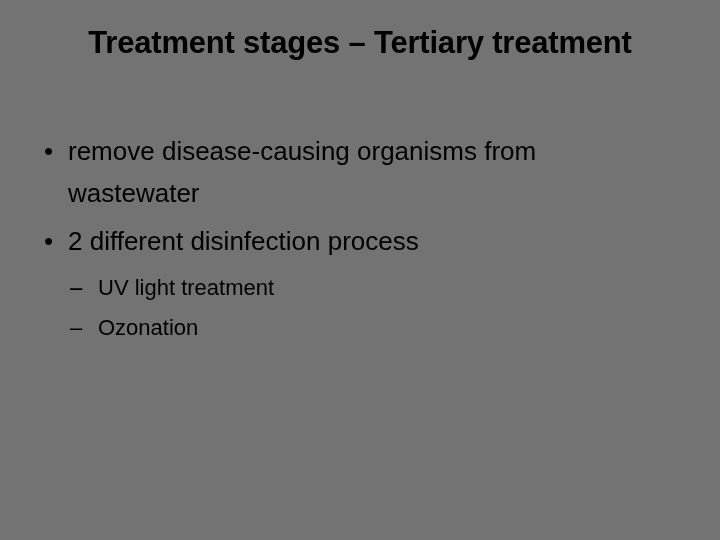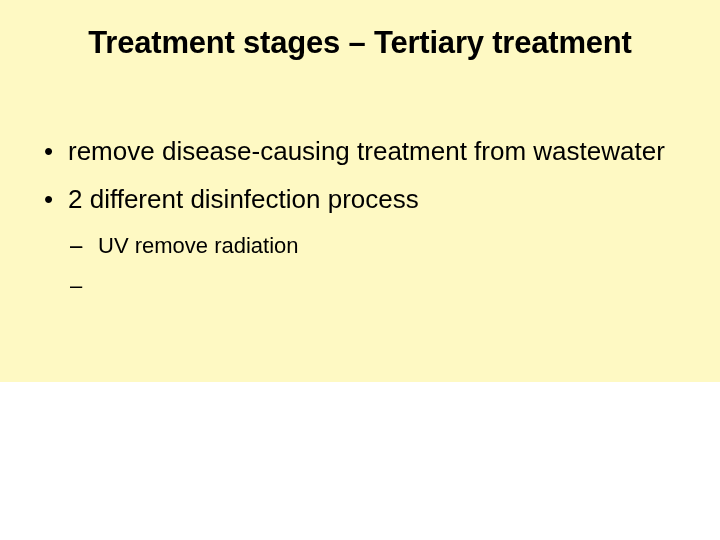--- a/index.html
+++ b/index.html
@@ -8,22 +8,22 @@
     padding: 0;
     background: #ffffff;
   }
   body {
     font-family: "Liberation Sans", "DejaVu Sans", sans-serif;
     color: #000000;
   }
   #slide {
     position: relative;
     width: 720px;
-    height: 382px;
-    background: #fef9c3;
+    height: 540px;
+    background: #737373;
     overflow: hidden;
     box-sizing: border-box;
   }
 
   
   .slide-title {
     position: absolute;
     left: 60px;
     top: 22px;
     width: 600px;
@@ -108,41 +108,42 @@
 
 <div id="slide">
 
   <div class="slide-title">Treatment stages – Tertiary treatment</div>
 
   <div class="body-list">
     <ul class="level1">
 
       <li class="bullet-l1">
         <span class="marker-l1">•</span>
-        <span>remove disease-causing treatment from wastewater</span>
+        <span>remove disease-causing organisms from wastewater</span>
       </li>
 
       <li class="bullet-l1 indent-more">
         <span class="marker-l1">•</span>
         <span>2 different disinfection process</span>
 
         <div class="nested-wrap">
           <ul class="level2">
 
             <li class="bullet-l2">
               <span class="marker-l2">–</span>
             </li>
 
             <li class="bullet-l2">
               <span class="marker-l2">–</span>
-              <span>UV remove radiation</span>
+              <span>UV light treatment</span>
             </li>
 
             <li class="bullet-l2">
               <span class="marker-l2">–</span>
+              <span>Ozonation</span>
             </li>
 
           </ul>
         </div>
       </li>
 
     </ul>
   </div>
 
 </div>

